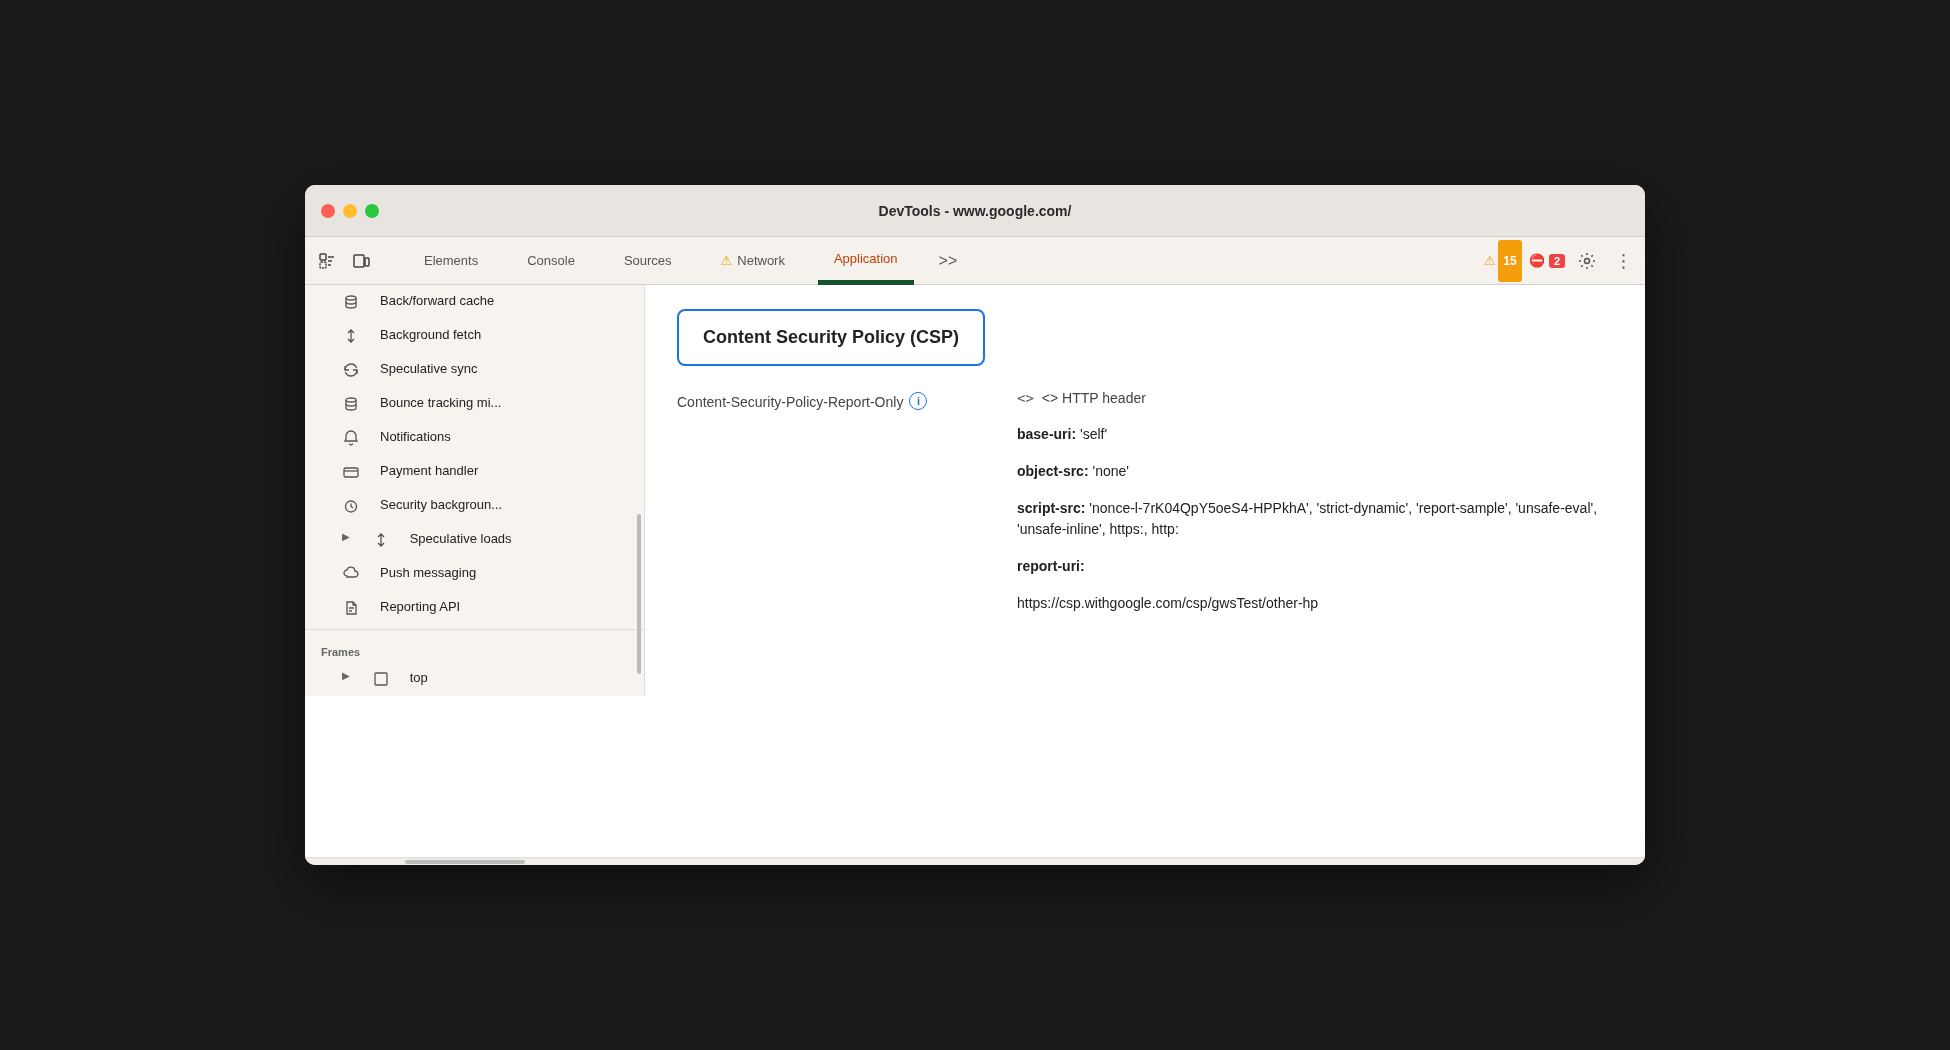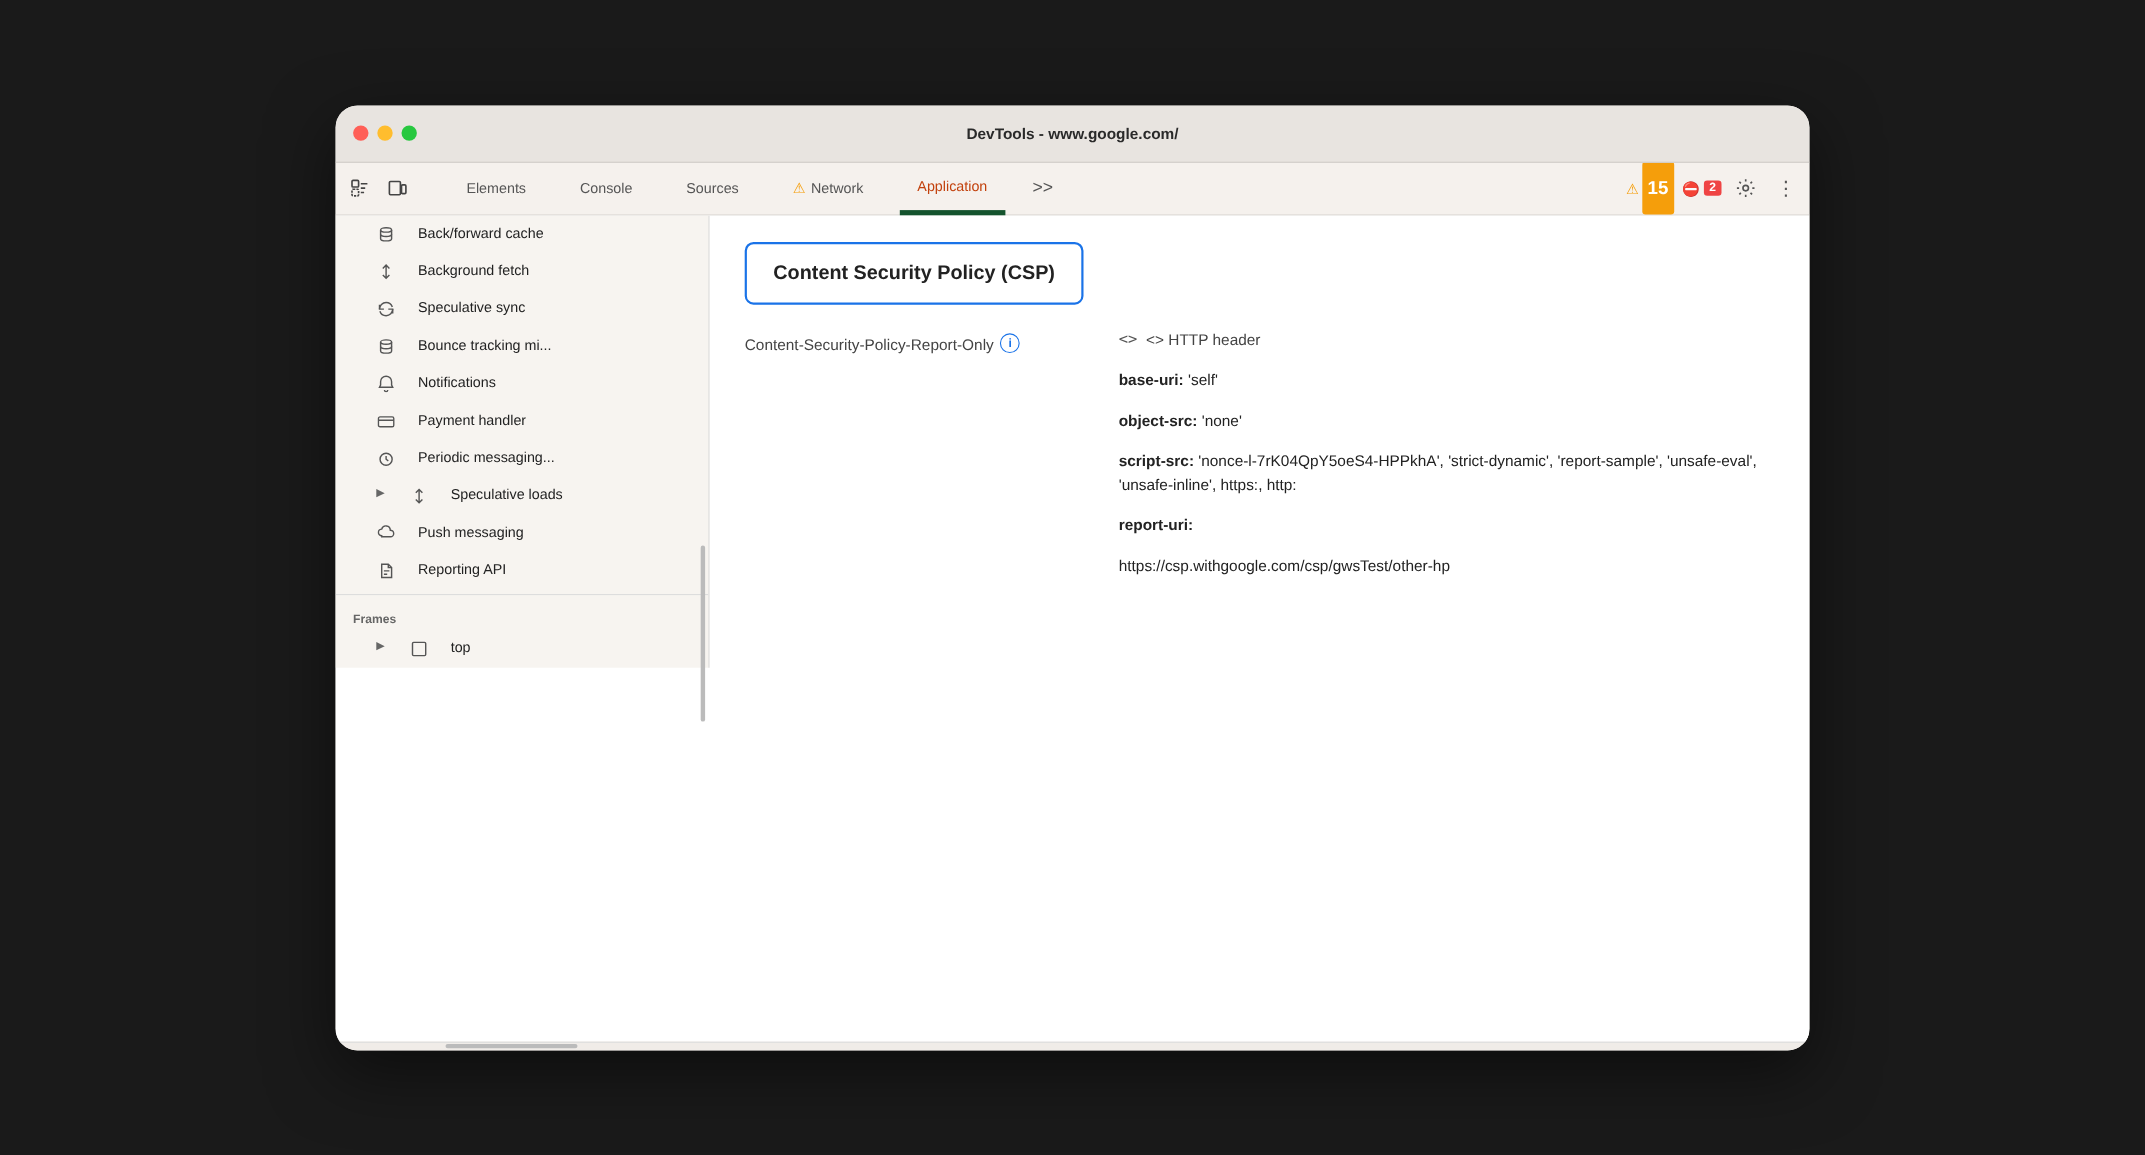--- a/index.html
+++ b/index.html
@@ -7,23 +7,23 @@
       background: #1a1a1a;
       display: flex;
       justify-content: center;
       align-items: center;
       width: 1950px;
       height: 1050px;
       font-family: -apple-system, BlinkMacSystemFont, 'Segoe UI', sans-serif;
     }
     .window {
       width: 1340px;
-      height: 859px;
+      height: 680px;
       background: #f0ece8;
-      border-radius: 20px;
+      border-radius: 10px;
       overflow: hidden;
       box-shadow: 0 20px 60px rgba(0,0,0,0.5);
       display: flex;
       flex-direction: column;
     }
     
     .title-bar {
       background: #e8e4e0;
       height: 52px;
       display: flex;
@@ -121,21 +121,21 @@
       align-items: center;
       gap: 3px;
       font-size: 13px;
       color: #555;
     }
     .badge-orange {
       background: #f59e0b;
       color: white;
       border-radius: 3px;
       padding: 14px 5px;
-      font-size: 17px;
+      font-size: 12px;
       font-weight: 600;
     }
     .badge-red {
       background: #ef4444;
       color: white;
       border-radius: 3px;
       padding: 1px 5px;
       font-size: 11px;
       font-weight: 600;
     }
@@ -429,21 +429,21 @@
           <span class="sidebar-label">Payment handler</span>
         </div>
 
         <div class="sidebar-item">
           <span class="sidebar-icon">
             <svg width="16" height="16" viewBox="0 0 16 16" fill="none" stroke="#555" stroke-width="1.3">
               <circle cx="8" cy="8.5" r="5.5"></circle>
               <path d="M8 5.5v3l2 1.5"></path>
             </svg>
           </span>
-          <span class="sidebar-label">Periodic messaging...</span>
+          <span class="sidebar-label">Security backgroun...</span>
         </div>
 
         <div class="sidebar-item">
           <span class="collapse-arrow">▶</span>
           <span class="sidebar-icon">
             <svg width="16" height="16" viewBox="0 0 16 16" fill="none" stroke="#555" stroke-width="1.3">
               <path d="M8 2v12M5 5l3-3 3 3M5 11l3 3 3-3"></path>
             </svg>
           </span>
           <span class="sidebar-label">Speculative loads</span>

